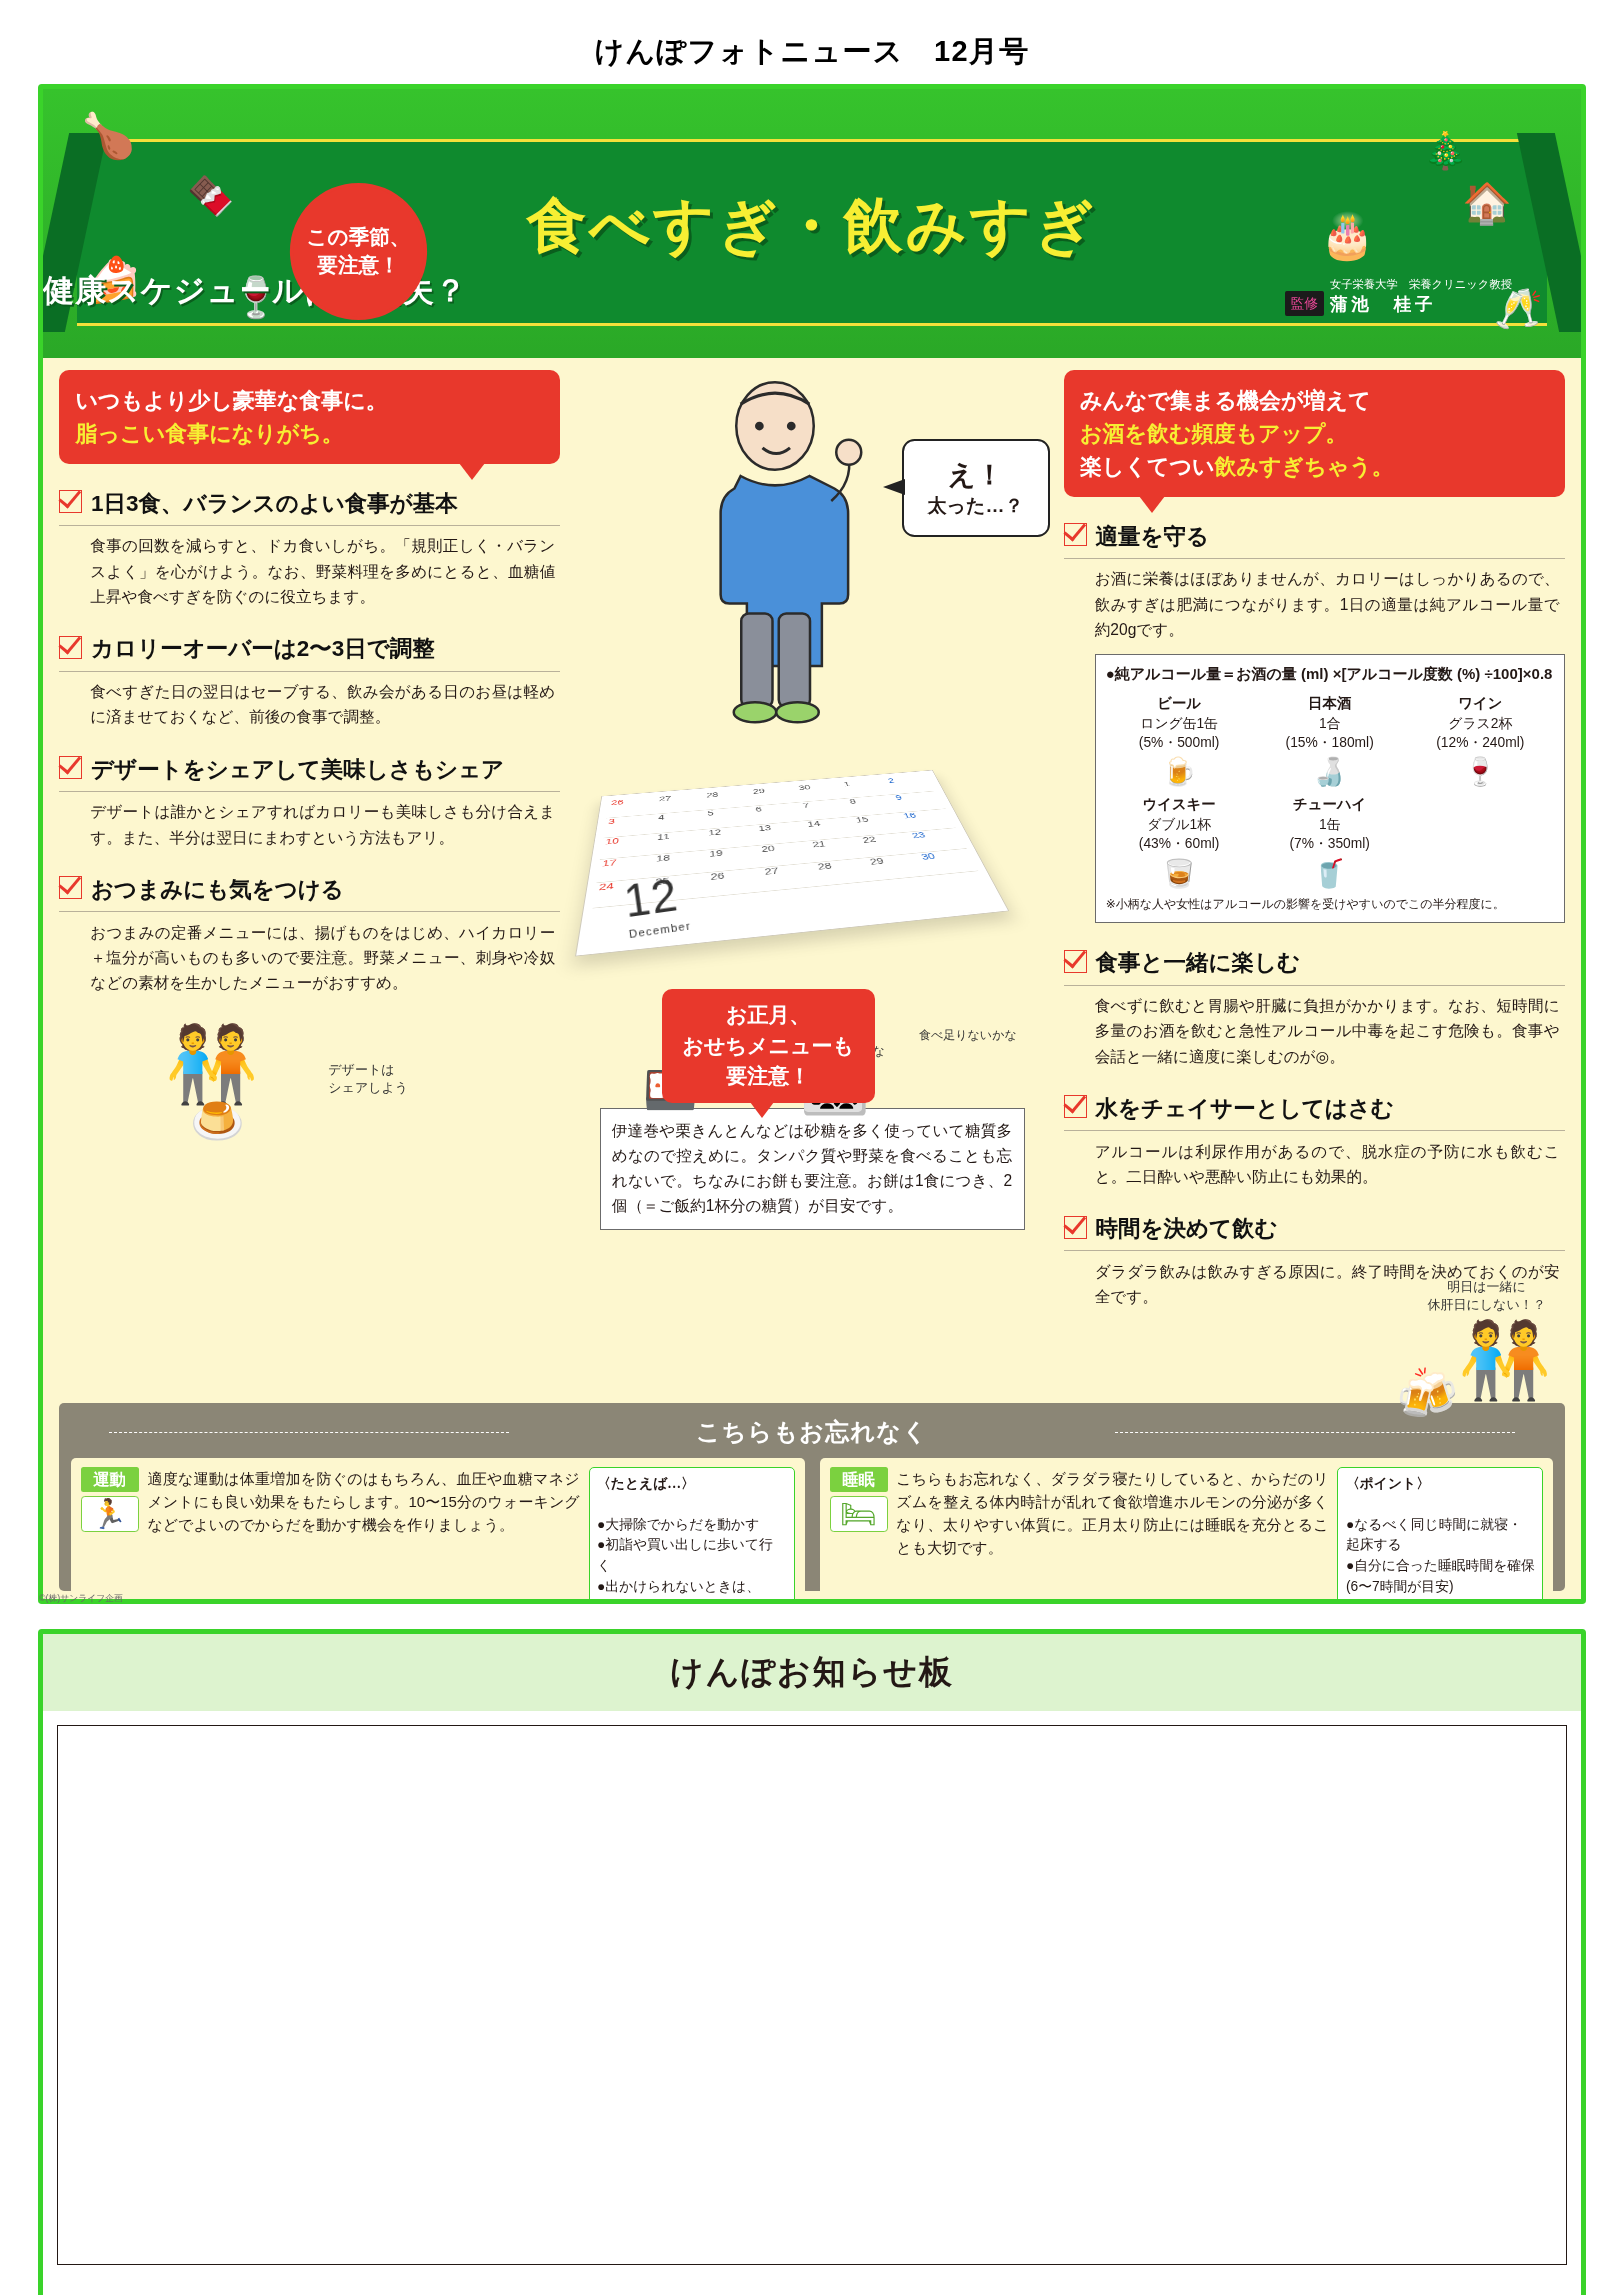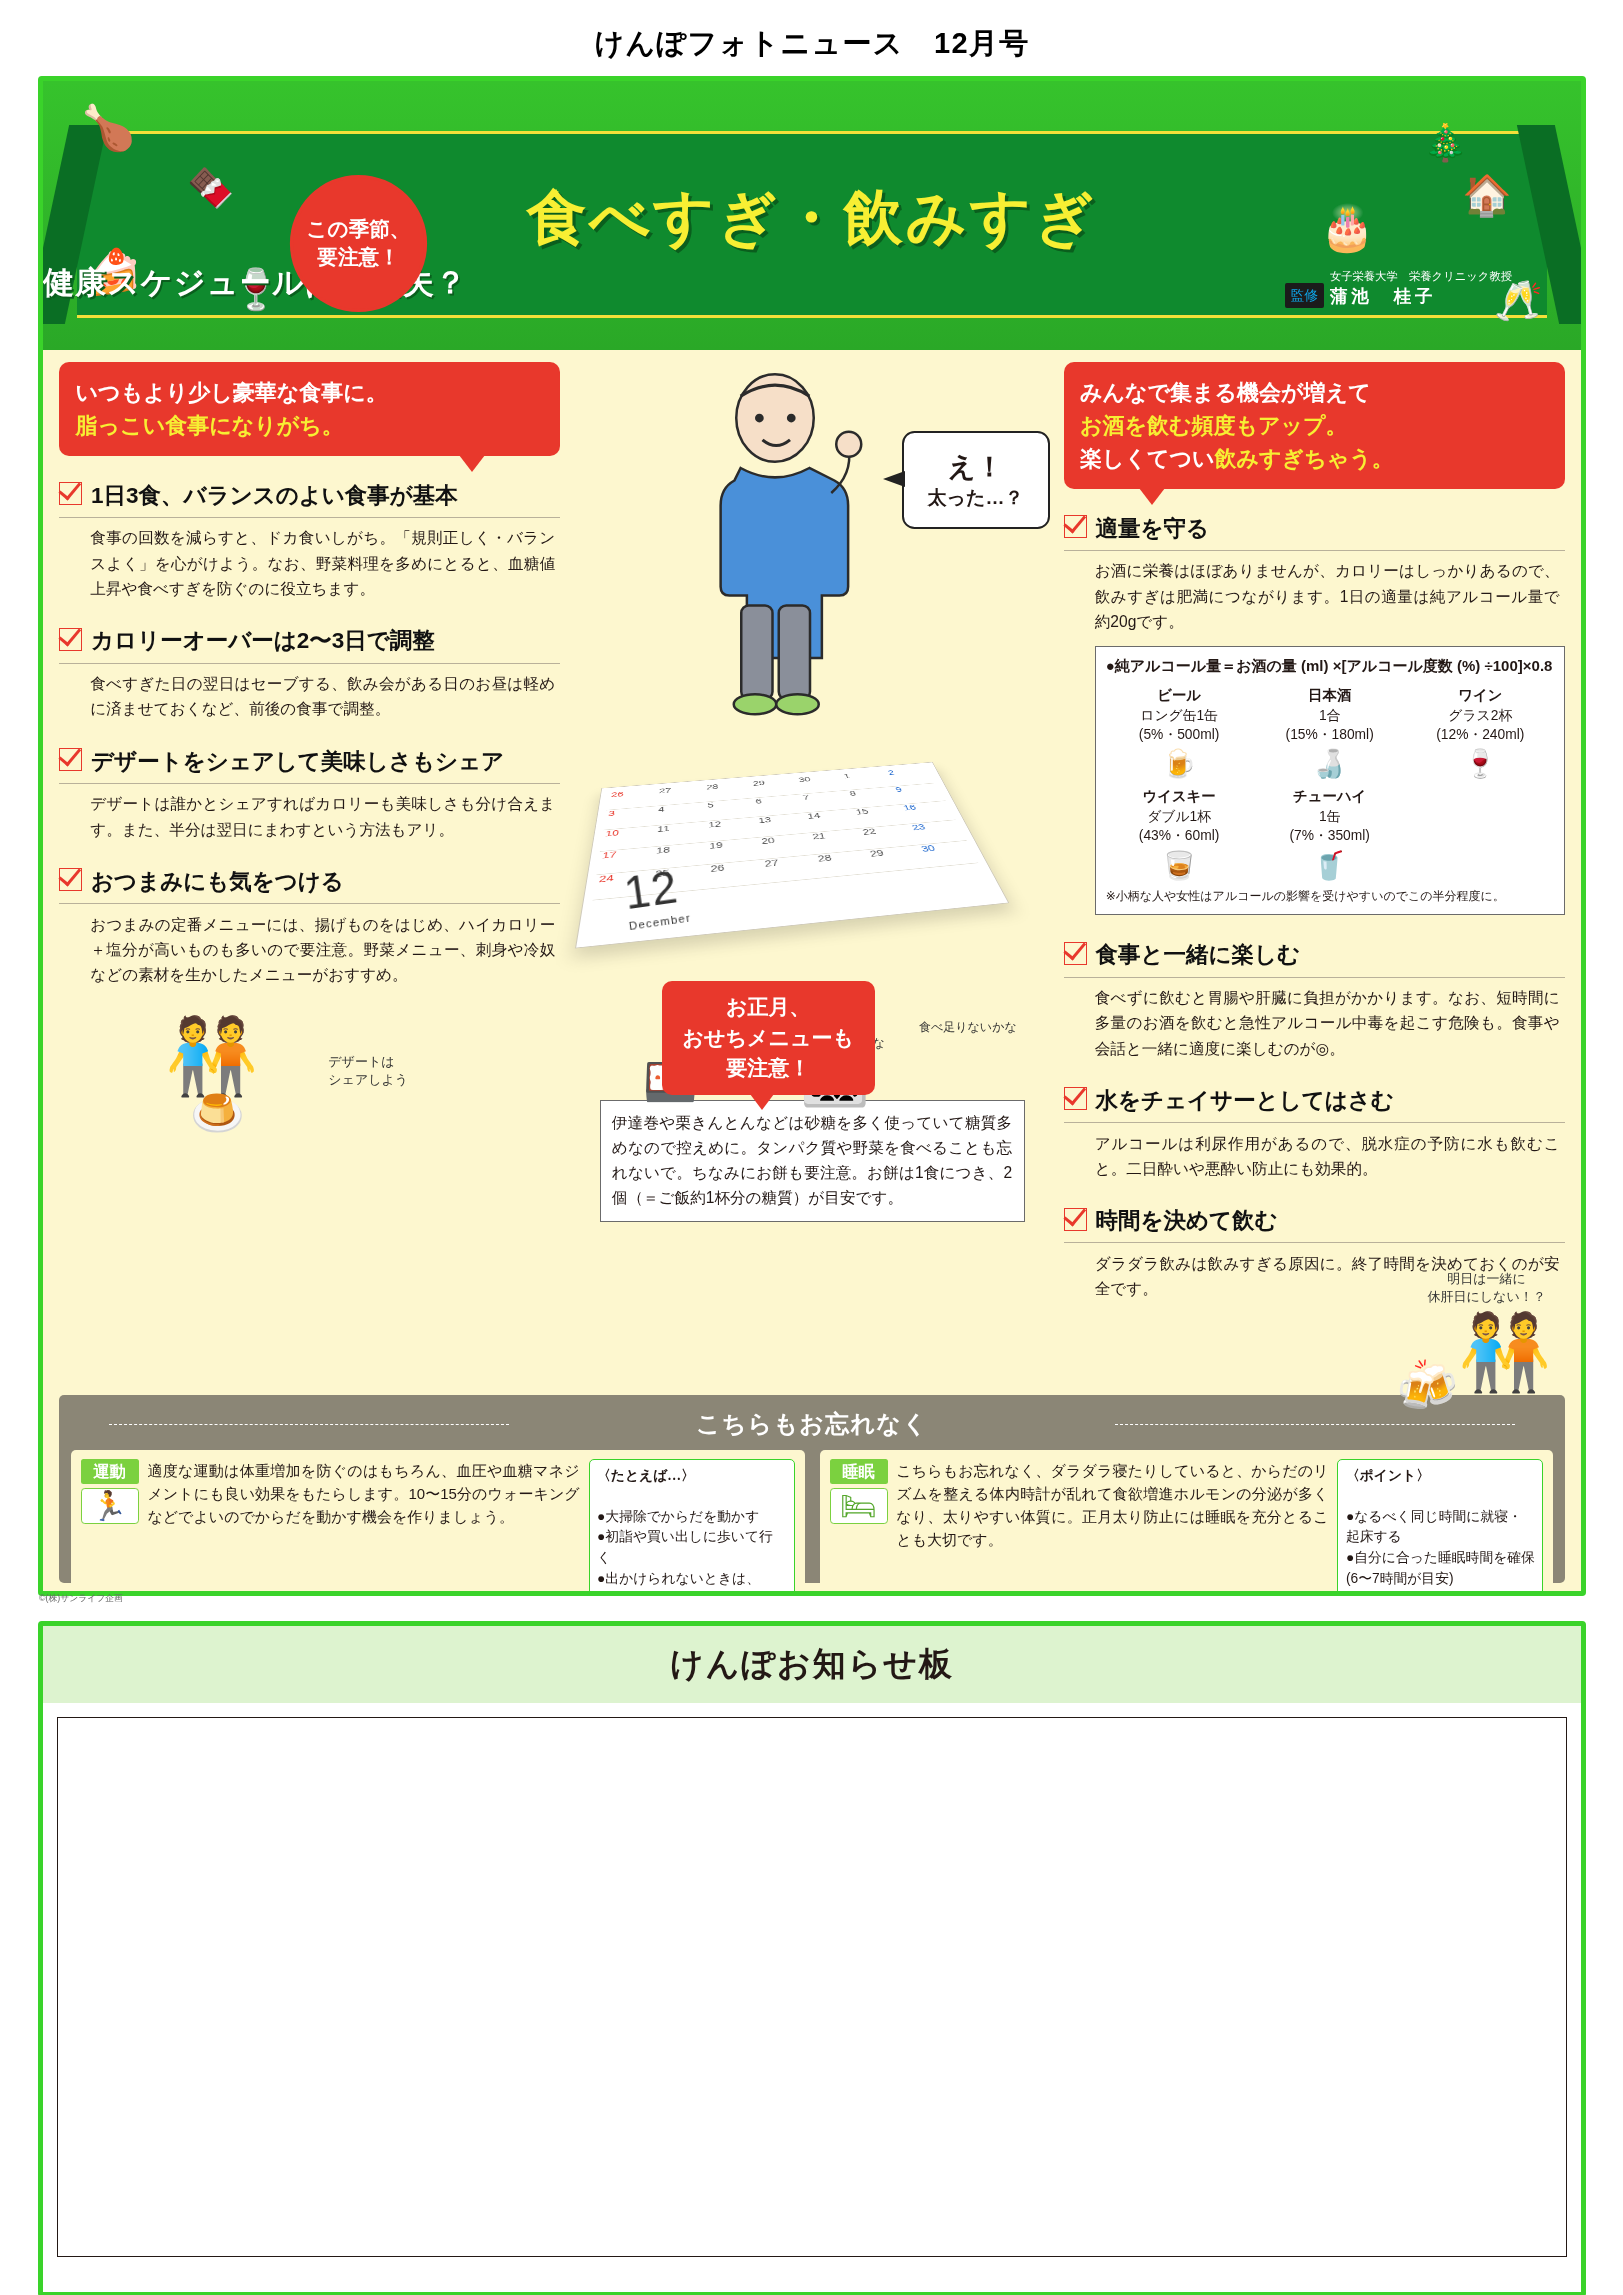--- a/index.html
+++ b/index.html
@@ -13,21 +13,21 @@
     font-family: "Liberation Sans", "DejaVu Sans", sans-serif;
     color: #231815;
     position: relative;
     overflow: hidden;
   }
   .page {
     position: relative;
     width: 1624px;
     height: 1611px;
     box-sizing: border-box;
-    padding: 8px 38px;
+    padding: 16px 38px;
   }
   
   .page-title {
     text-align: center;
     font-size: 29px;
     font-weight: bold;
     letter-spacing: 1.3px;
     padding: 16.3px 0 11.3px 0;
     color: #000;
   }
@@ -115,21 +115,21 @@
     right: 69px;
     top: 188px;
     z-index: 7;
     display: flex;
     align-items: flex-end;
     gap: 6.3px;
     color: #fff;
   }
   .supervisor .tag {
     background: #1b1b1b;
-    color: #0ea5e9;
+    color: #ec4899;
     font-size: 13.8px;
     padding: 3.1px 5.6px;
     border-radius: 1.9px;
   }
   .supervisor .sv-uni { font-size: 11.3px; display:block; }
   .supervisor .sv-name { font-size: 17.5px; font-weight: bold; letter-spacing: 3.8px;}
   
   .food {
     position: absolute;
     z-index: 4;

